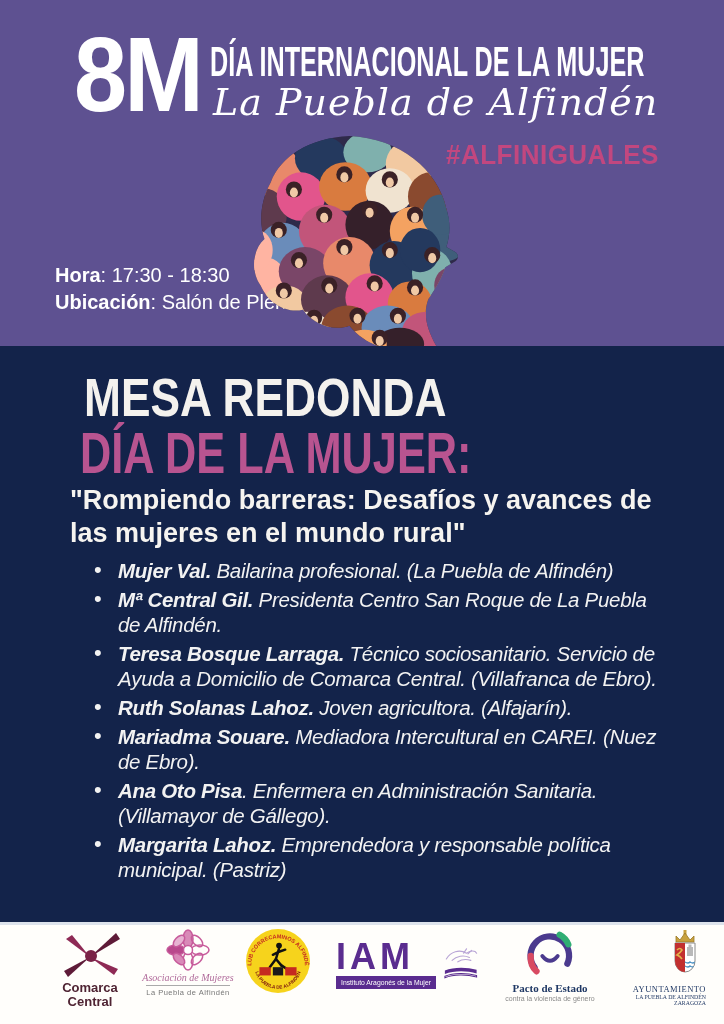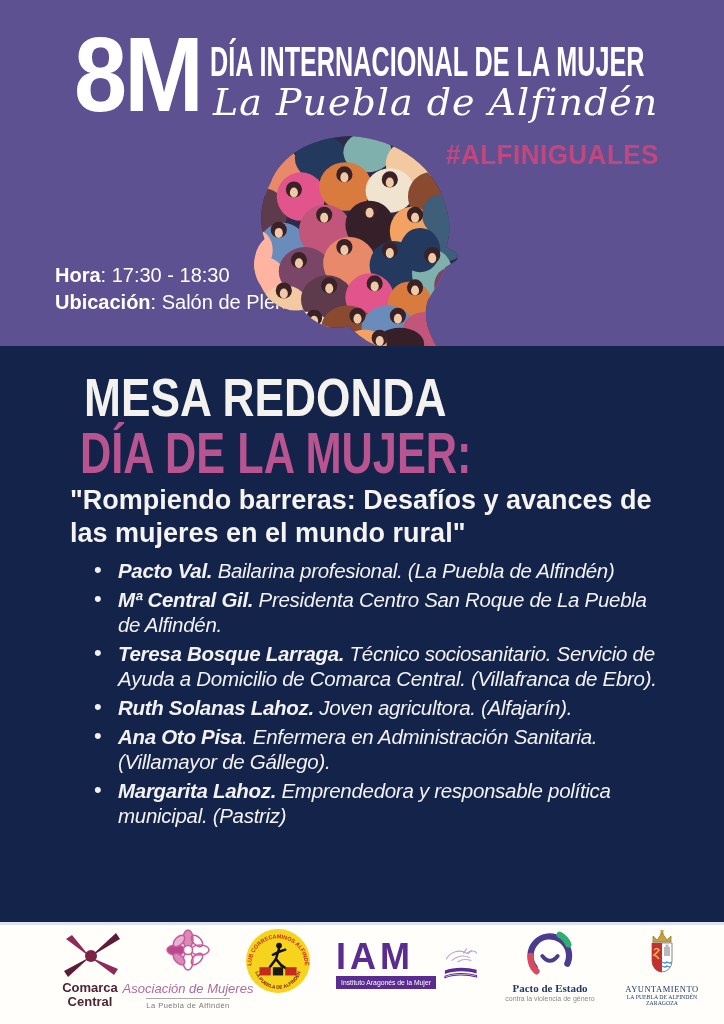--- a/index.html
+++ b/index.html
@@ -35,30 +35,30 @@
   .speakers li::before { content:"•"; position:absolute; left:2px; top:-1px; font-size:22px; font-style:normal; }
   .sp-name { font-weight:bold; }
 
   
   .sec-footer { position:absolute; left:0; top:922px; width:724px; height:102px; background:#fffefb;
                 border-top:3px solid #dde3ec; }
   .logo-block { position:absolute; display:flex; flex-direction:column; align-items:center; text-align:center; }
   .lb-comarca { left:38px; top:6px; width:104px; }
   .lb-comarca .t { font-size:13px; font-weight:bold; color:#4f2433; line-height:1.05; margin-top:2px; }
   .lb-asoc { left:140px; top:4px; width:96px; }
-  .lb-asoc .script { font-family:Liberation Sans, sans-serif; font-style:italic; font-size:13px; color:#b06a9a; margin-top:10px; white-space:nowrap; }
+  .lb-asoc .script { font-family:Liberation Serif, serif; font-style:italic; font-size:10px; color:#b06a9a; margin-top:1px; white-space:nowrap; }
   .lb-asoc .sub { font-size:7.5px; color:#777; border-top:1px solid #aaa; padding-top:2px; margin-top:2px; letter-spacing:.5px; }
   .lb-club { left:243px; top:3px; width:70px; }
   .lb-iam { left:336px; top:16px; width:142px; flex-direction:row; align-items:flex-start; gap:6px; text-align:left; }
   .iam-acronym { font-size:36px; font-weight:bold; color:#5a2c8f; letter-spacing:4px; line-height:.9; }
   .iam-box { background:#5a2c8f; color:#fff; font-size:6.8px; padding:2px 4px; margin-top:3px; white-space:nowrap; border:1px solid #5a2c8f; }
   .lb-pacto { left:494px; top:2px; width:112px; }
   .pacto-title { font-family:"Liberation Serif", serif; font-weight:bold; font-size:11px; color:#1f3864; margin-top:1px; white-space:nowrap; }
   .pacto-sub { font-size:7px; color:#8a8a8a; margin-top:1px; }
-  .lb-ayto { left:618px; top:5px; width:88px; }
+  .lb-ayto { left:618px; top:5px; width:88px;align-items:flex-end; }
   .ayto-l1 { font-family:"Liberation Serif", serif; font-size:8.5px; color:#223a66; letter-spacing:.5px; margin-top:2px; }
   .ayto-l2, .ayto-l3 { font-family:"Liberation Serif", serif; font-size:5.8px; color:#223a66; }
 </style>
 </head>
 <body>
 
 <div class="poster">
 
   <div class="sec-purple">
     <div class="badge-8m">8M</div>
@@ -161,24 +161,25 @@
   </div>
 
   <div class="sec-navy">
     <div class="main-title">MESA REDONDA</div>
     <div class="main-sub">DÍA DE LA MUJER:</div>
     <div class="quote">
       <div>"Rompiendo barreras: Desafíos y avances de</div>
       <div>las mujeres en el mundo rural"</div>
     </div>
     <ul class="speakers">
-      <li><span class="sp-name">Pacto Val.</span><span class="sp-desc"> Bailarina profesional. (La Puebla de Alfindén)</span></li>
+      <li><span class="sp-name">Mujer Val.</span><span class="sp-desc"> Bailarina profesional. (La Puebla de Alfindén)</span></li>
       <li><span class="sp-name">Mª Central Gil.</span><span class="sp-desc"> Presidenta Centro San Roque de La Puebla de Alfindén.</span></li>
       <li><span class="sp-name">Teresa Bosque Larraga.</span><span class="sp-desc"> Técnico sociosanitario. Servicio de Ayuda a Domicilio de Comarca Central. (Villafranca de Ebro).</span></li>
       <li><span class="sp-name">Ruth Solanas Lahoz.</span><span class="sp-desc"> Joven agricultora. (Alfajarín).</span></li>
+      <li><span class="sp-name">Mariadma Souare.</span><span class="sp-desc"> Mediadora Intercultural en CAREI. (Nuez de Ebro).</span></li>
       <li><span class="sp-name">Ana Oto Pisa</span><span class="sp-desc">. Enfermera en Administración Sanitaria. (Villamayor de Gállego).</span></li>
       <li><span class="sp-name">Margarita Lahoz.</span><span class="sp-desc"> Emprendedora y responsable política municipal. (Pastriz)</span></li>
     </ul>
   </div>
 
   <div class="sec-footer">
 
     <div class="logo-block lb-comarca">
       <svg width="72" height="48" viewBox="0 0 72 48">
         <path d="M36,26 L12,8 L18,4 Z" fill="#8e2a55"></path>

